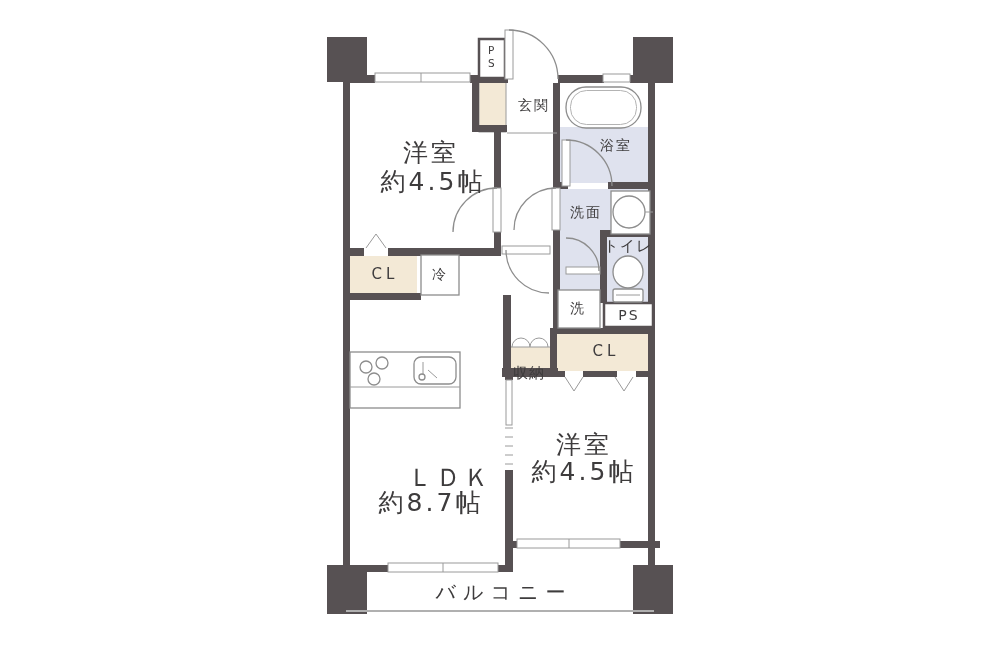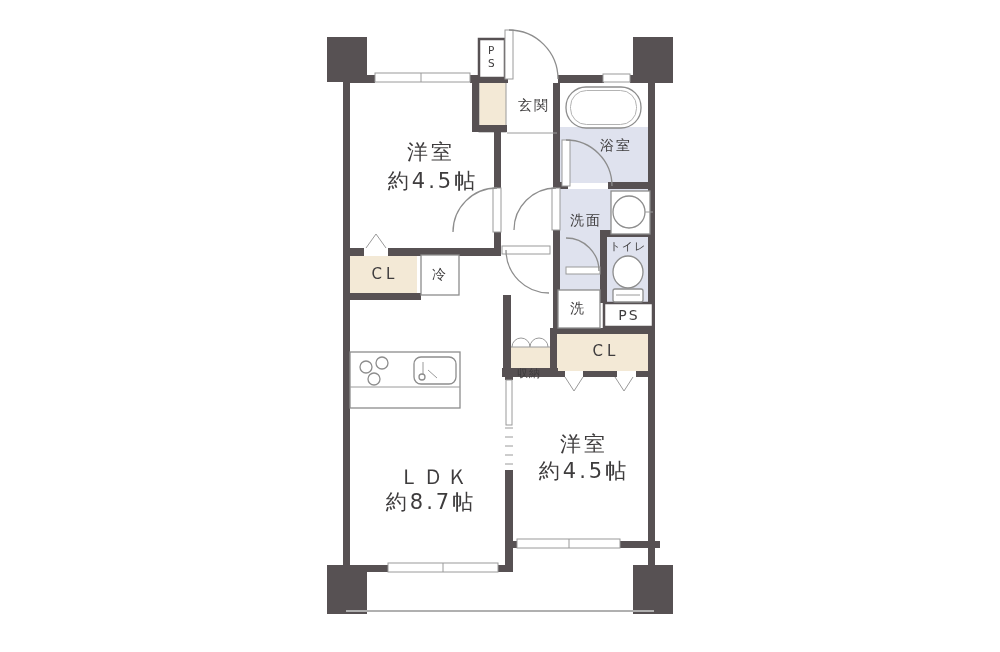--- a/index.html
+++ b/index.html
@@ -1,23 +1,23 @@
 <!DOCTYPE html>
 <html><head>
 <meta charset="utf-8">
 <style>
   html,body{margin:0;padding:0;background:#fff;}
   .stage{position:relative;width:1000px;height:652px;background:#fff;overflow:hidden;
          font-family:"DejaVu Sans","Liberation Sans",sans-serif;}
   .stage svg{position:absolute;left:0;top:0;}
   .lbl{position:absolute;transform:translate(-50%,-50%);white-space:nowrap;
        color:#3e3c3d;line-height:1;}
-  .big{font-size:21px;letter-spacing:3px;}
+  .big{font-size:25px;letter-spacing:3px;}
   .mid{font-size:14px;letter-spacing:2px;}
-  .sm{font-size:11px;letter-spacing:1px;}
+  .sm{font-size:15px;letter-spacing:1px;}
   .cl{font-size:15px;letter-spacing:4px;}
   .balc{font-size:20px;letter-spacing:7px;}
   .ps-v{writing-mode:vertical-rl;text-orientation:upright;font-size:10.5px;letter-spacing:1px;}
   .fx{fill:#fff;stroke:#8d8d8d;stroke-width:1.3;}
   .fxn{fill:none;stroke:#8d8d8d;stroke-width:1.3;}
   .thin{fill:none;stroke:#9a9a9a;stroke-width:1;}
   .leaf{fill:#fff;stroke:#9a9a9a;stroke-width:1;}
   .win{fill:#fff;stroke:#9a9a9a;stroke-width:1;}
 </style>
 </head>
@@ -157,27 +157,28 @@
     <circle cx="422" cy="377" r="3" class="fxn"></circle>
     <line x1="428" y1="370" x2="437" y2="378" class="thin"></line>
 
     <line x1="507" y1="133" x2="557" y2="133" class="thin"></line>
     <line x1="346" y1="611" x2="654" y2="611" stroke="#b0b0b0" stroke-width="2"></line>
   </g>
 </svg>
 
   <div class="lbl big" style="left:431px;top:152px;">洋室</div>
   <div class="lbl big" style="left:433px;top:181px;">約4.5帖</div>
-  <div class="lbl big" style="left:435px;top:477px;">ＬＤＫ</div>
+  <div class="lbl big" style="left:450px;top:477px;">ＬＤＫ</div>
   <div class="lbl big" style="left:431px;top:502px;">約8.7帖</div>
   <div class="lbl big" style="left:584px;top:444px;">洋室</div>
   <div class="lbl big" style="left:584px;top:471px;">約4.5帖</div>
+  <div class="lbl balc" style="left:504px;top:592px;">バルコニー</div>
   <div class="lbl mid" style="left:534px;top:105px;">玄関</div>
   <div class="lbl mid" style="left:616px;top:145px;">浴室</div>
-  <div class="lbl mid" style="left:586px;top:220px;">洗面</div>
+  <div class="lbl mid" style="left:586px;top:212px;">洗面</div>
   <div class="lbl sm" style="left:628px;top:246px;">トイレ</div>
   <div class="lbl mid" style="left:578px;top:308px;">洗</div>
   <div class="lbl sm" style="left:529px;top:358px;margin-top:15px;">収納</div>
   <div class="lbl cl" style="left:606px;top:351px;">CL</div>
   <div class="lbl cl" style="left:385px;top:274px;">CL</div>
   <div class="lbl mid" style="left:440px;top:274px;">冷</div>
   <div class="lbl ps-v" style="left:491px;top:57px;transform:translate(-50%,-50%);">PS</div>
   <div class="lbl mid" style="left:629px;top:315px;">PS</div>
 </div>
 

